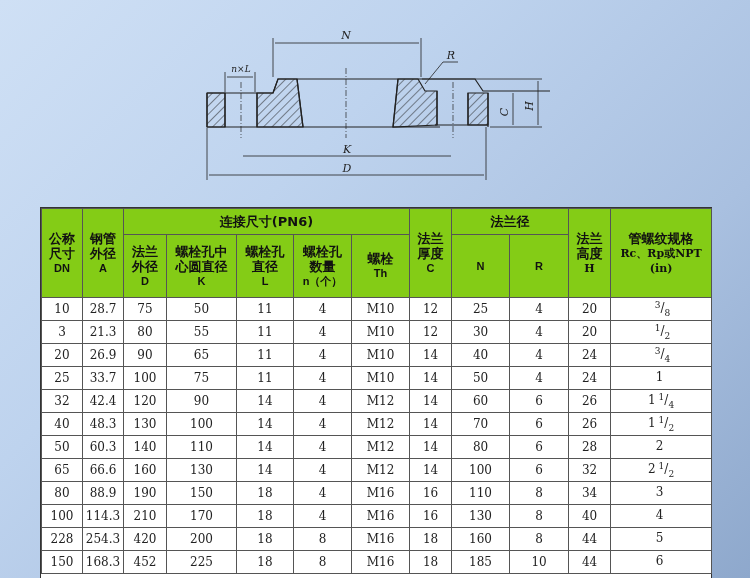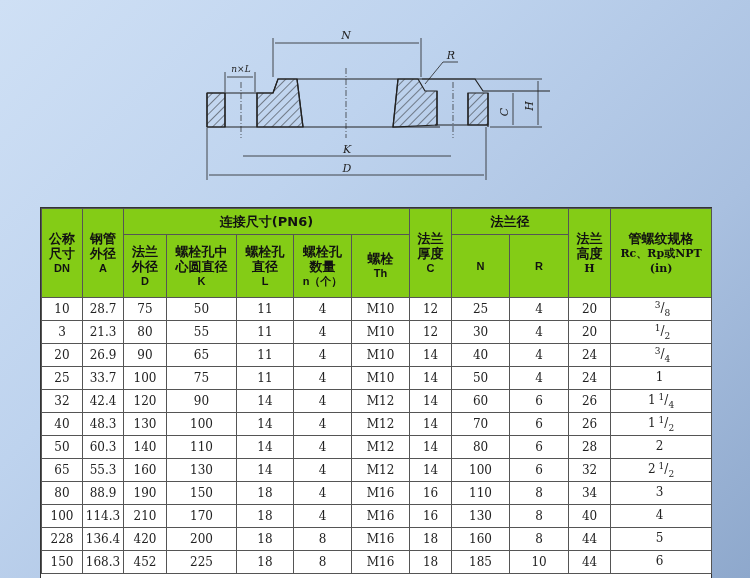--- a/index.html
+++ b/index.html
@@ -273,21 +273,21 @@
           <td>4</td>
           <td>M12</td>
           <td>14</td>
           <td>80</td>
           <td>6</td>
           <td>28</td>
           <td class="frac"><span>2</span><span style="width: 3px; display: inline-block;"></span><sup></sup><span></span><sub></sub></td>
         </tr>
         <tr>
           <td>65</td>
-          <td>55.3</td>
+          <td>66.6</td>
           <td>160</td>
           <td>130</td>
           <td>14</td>
           <td>4</td>
           <td>M12</td>
           <td>14</td>
           <td>100</td>
           <td>6</td>
           <td>32</td>
           <td class="frac"><span>2</span><span style="width: 3px; display: inline-block;"></span><sup>1</sup><span>/</span><sub>2</sub></td>
@@ -315,21 +315,21 @@
           <td>4</td>
           <td>M16</td>
           <td>16</td>
           <td>130</td>
           <td>8</td>
           <td>40</td>
           <td class="frac"><span>4</span><span style="width: 3px; display: inline-block;"></span><sup></sup><span></span><sub></sub></td>
         </tr>
         <tr>
           <td>228</td>
-          <td>136.4</td>
+          <td>254.3</td>
           <td>420</td>
           <td>200</td>
           <td>18</td>
           <td>8</td>
           <td>M16</td>
           <td>18</td>
           <td>160</td>
           <td>8</td>
           <td>44</td>
           <td class="frac"><span>5</span><span style="width: 3px; display: inline-block;"></span><sup></sup><span></span><sub></sub></td>

